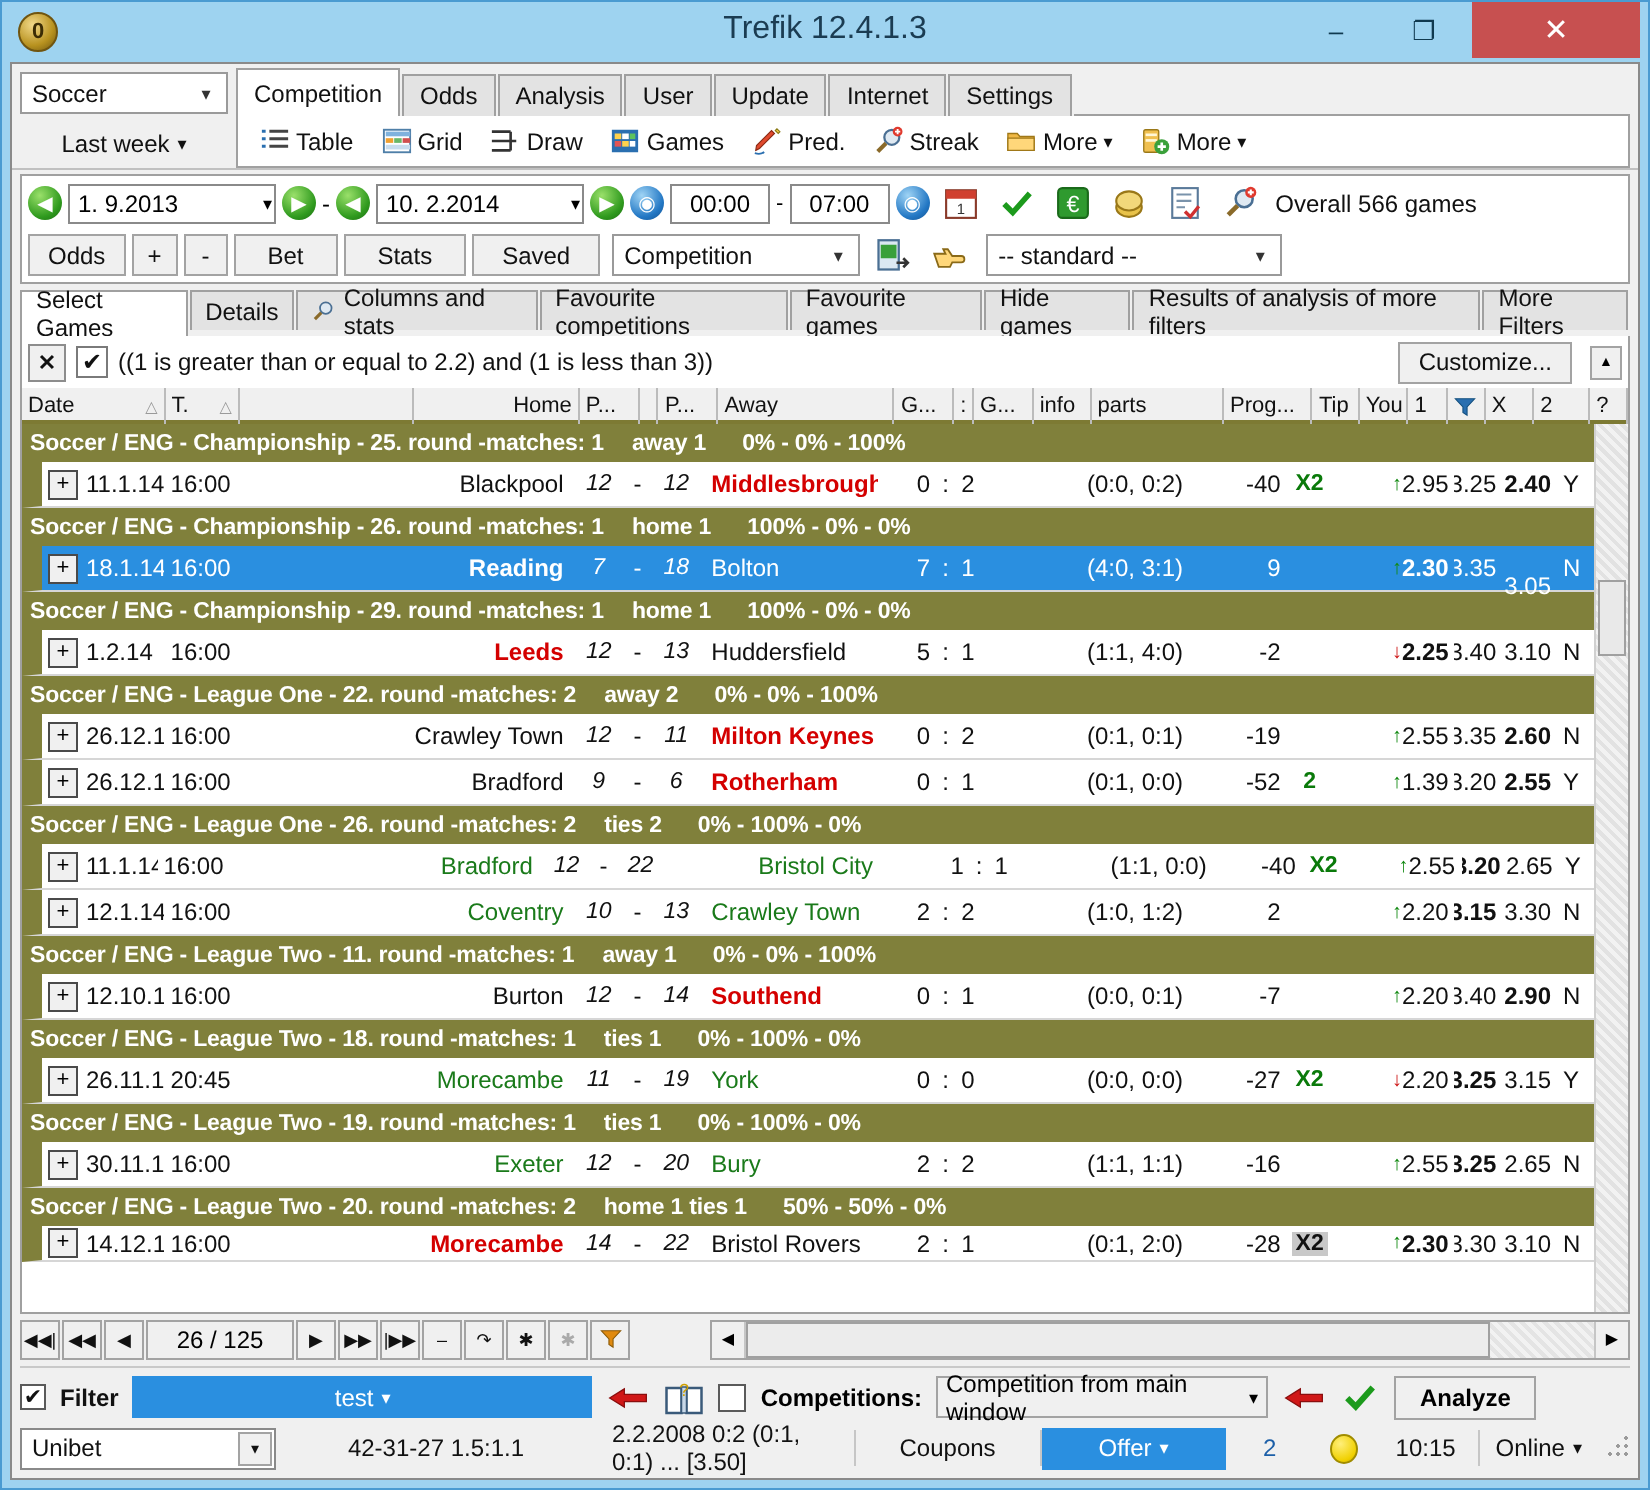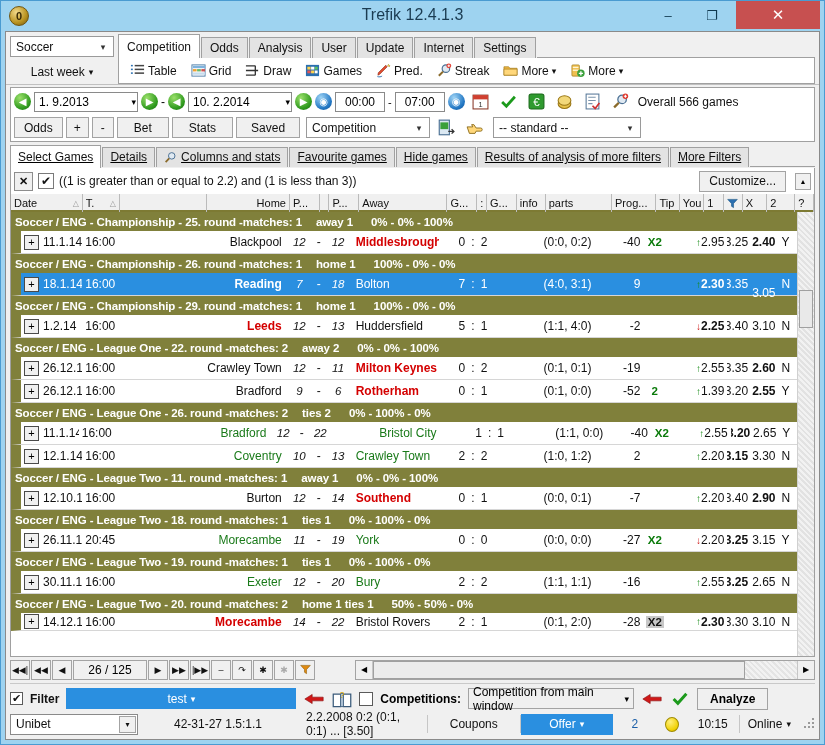--- a/index.html
+++ b/index.html
@@ -134,22 +134,22 @@
     height: 21px; min-width: 22px; padding: 0 9px;
     background: #f0f0f0; border: 1px solid #a3a3a3;
     display: flex; align-items: center; justify-content: center;
     font-size: 12px; color: #111;
   }
   #overall-text { margin-left: 6px; font-size: 12px; color: #111; }
   #standard-combo { width: 148px; }
 
   
   #innertabs {
-    flex: none; display: flex; align-items: center;
-    margin: 3px 4px 0 4px; height: 23px; text-decoration: underline;
+    flex: none; display: flex; align-items: flex-start;
+    margin: 3px 4px 0 4px; height: 23px;
   }
   .itab {
     height: 20px; padding: 0 7px;
     border: 1px solid #a0a0a0; border-bottom: none;
     background: #e3e3e3; font-size: 12px; color: #111;
     display: flex; align-items: center; gap: 4px;
     margin-right: 1px;
   }
   .itab.active { background: #fff; height: 23px; }
   #innertabs-fill { flex: 1; border-bottom: 1px solid #a0a0a0; height: 20px; }
@@ -590,20 +590,23 @@
           <span>Details</span>
         </div>
       <div class="itab">
         <svg width="13" height="13" viewBox="0 0 16 16">
           <circle cx="9.5" cy="6" r="4" fill="#dfe9f2" stroke="#4a6f93" stroke-width="1.2"></circle>
           <path d="M6.4 9.2L2 13.6" stroke="#8a6a2a" stroke-width="2.2"></path>
         </svg>
         <span>Columns and stats</span>
       </div>
       <div class="itab">
+          <span>Favourite competitions</span>
+        </div>
+      <div class="itab">
           <span>Favourite games</span>
         </div>
       <div class="itab">
           <span>Hide games</span>
         </div>
       <div class="itab">
           <span>Results of analysis of more filters</span>
         </div>
       <div class="itab">
           <span>More Filters</span>

